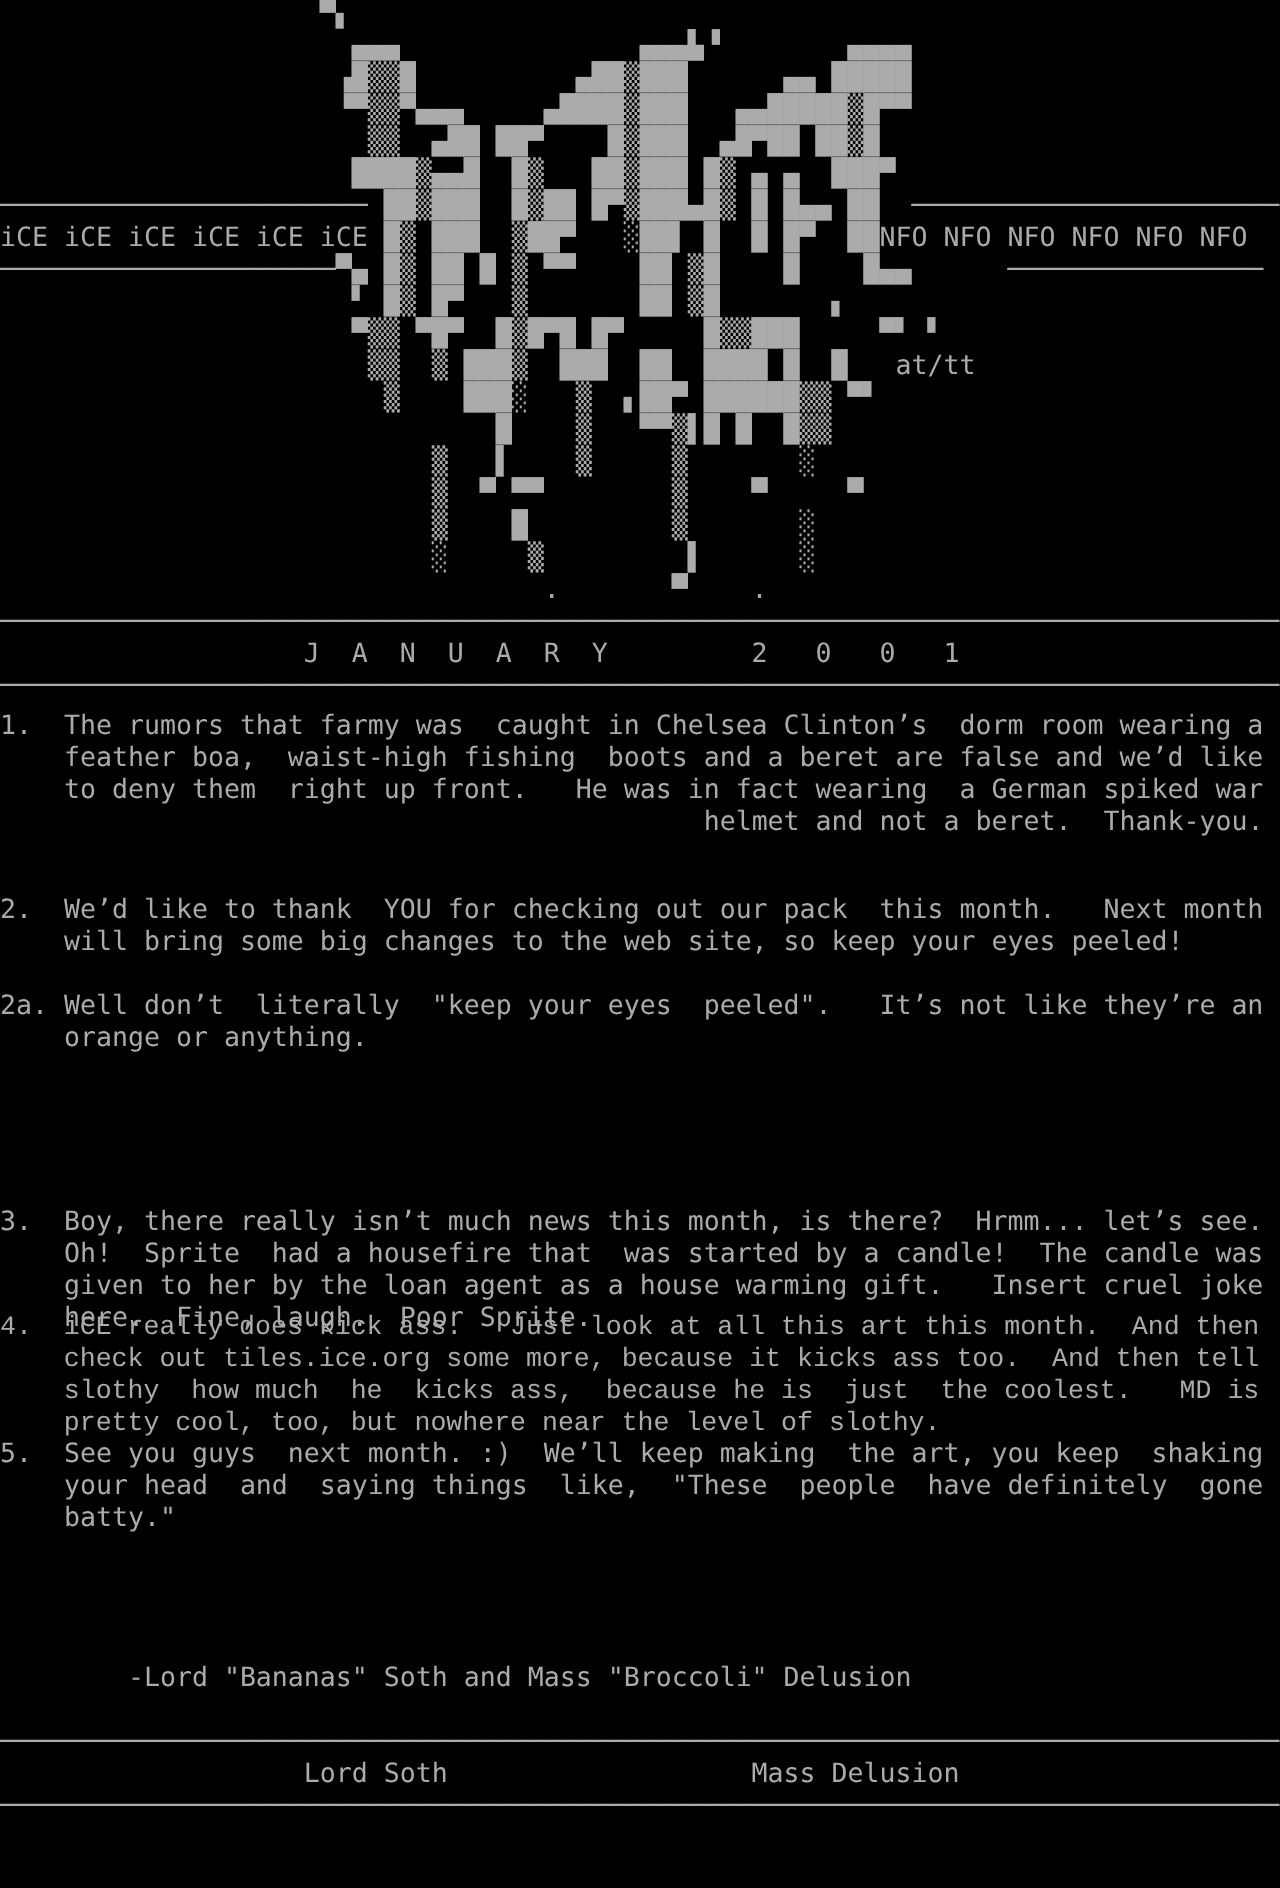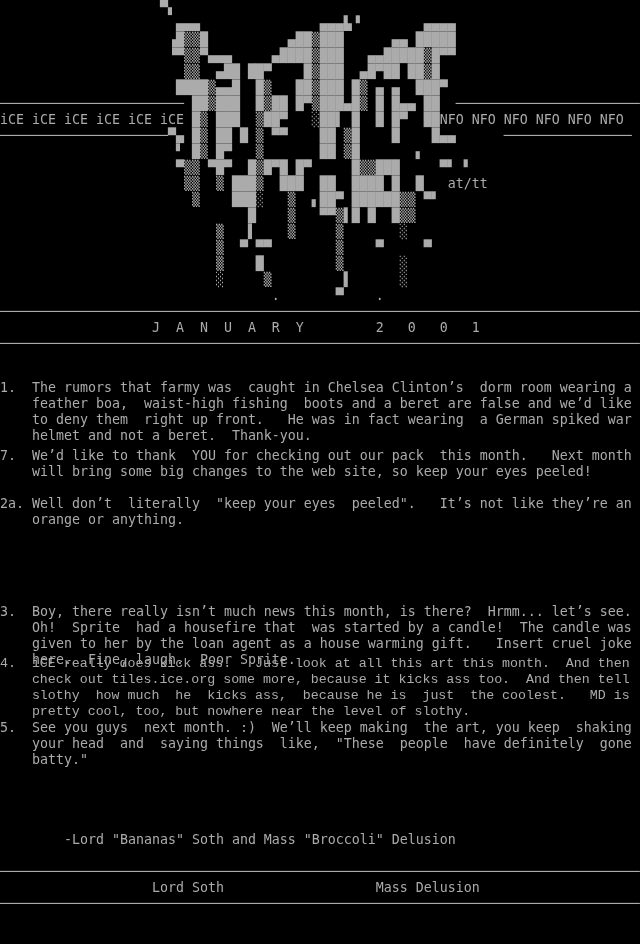--- a/index.html
+++ b/index.html
@@ -15,21 +15,21 @@
     left:0;
     margin:0;
     font-family:"DejaVu Sans Mono",monospace;
     font-size:13.29px;
     line-height:16px;
     color:#ababab;
     white-space:pre;
   }
   #logo-art{top:0;}
   #month-banner{top:304px;}
-  #news-item-1{top:380px;}
+  #news-item-1{top:356px;text-align:right;}
   #news-item-2{top:448px;}
   #news-item-2a{top:496px;}
   #news-item-2b{top:544px;}
   #news-item-3{top:604px;}
   #news-item-4{top:656px;font-family:Liberation Mono, monospace;}
   #news-item-5{top:720px;}
   #signature{top:832px;}
   #footer{top:864px;}
 </style>
 </head>
@@ -55,21 +55,21 @@
                            ▒    █         ▒       ░
                            ░     ▒         ▌      ░
                                   .       ▀    .</pre>
   <pre id="month-banner">────────────────────────────────────────────────────────────────────────────────
                    J  A  N  U  A  R  Y         2   0   0   1
 ────────────────────────────────────────────────────────────────────────────────</pre>
   <pre id="news-item-1">1.  The rumors that farmy was  caught in Chelsea Clinton’s  dorm room wearing a
     feather boa,  waist-high fishing  boots and a beret are false and we’d like
     to deny them  right up front.   He was in fact wearing  a German spiked war
     helmet and not a beret.  Thank-you.</pre>
-  <pre id="news-item-2">7.  We’d like to thank  YOU for checking out our pack  this month.   Next month
+  <pre id="news-item-2">2.  We’d like to thank  YOU for checking out our pack  this month.   Next month
     will bring some big changes to the web site, so keep your eyes peeled!</pre>
   <pre id="news-item-2a">2a. Well don’t  literally  "keep your eyes  peeled".   It’s not like they’re an
     orange or anything.</pre>
   <pre id="news-item-3">3.  Boy, there really isn’t much news this month, is there?  Hrmm... let’s see.
     Oh!  Sprite  had a housefire that  was started by a candle!  The candle was
     given to her by the loan agent as a house warming gift.   Insert cruel joke
     here.  Fine, laugh.  Poor Sprite.</pre>
   <pre id="news-item-4">4.  iCE really does kick ass.   Just look at all this art this month.  And then
     check out tiles.ice.org some more, because it kicks ass too.  And then tell
     slothy  how much  he  kicks ass,  because he is  just  the coolest.   MD is

